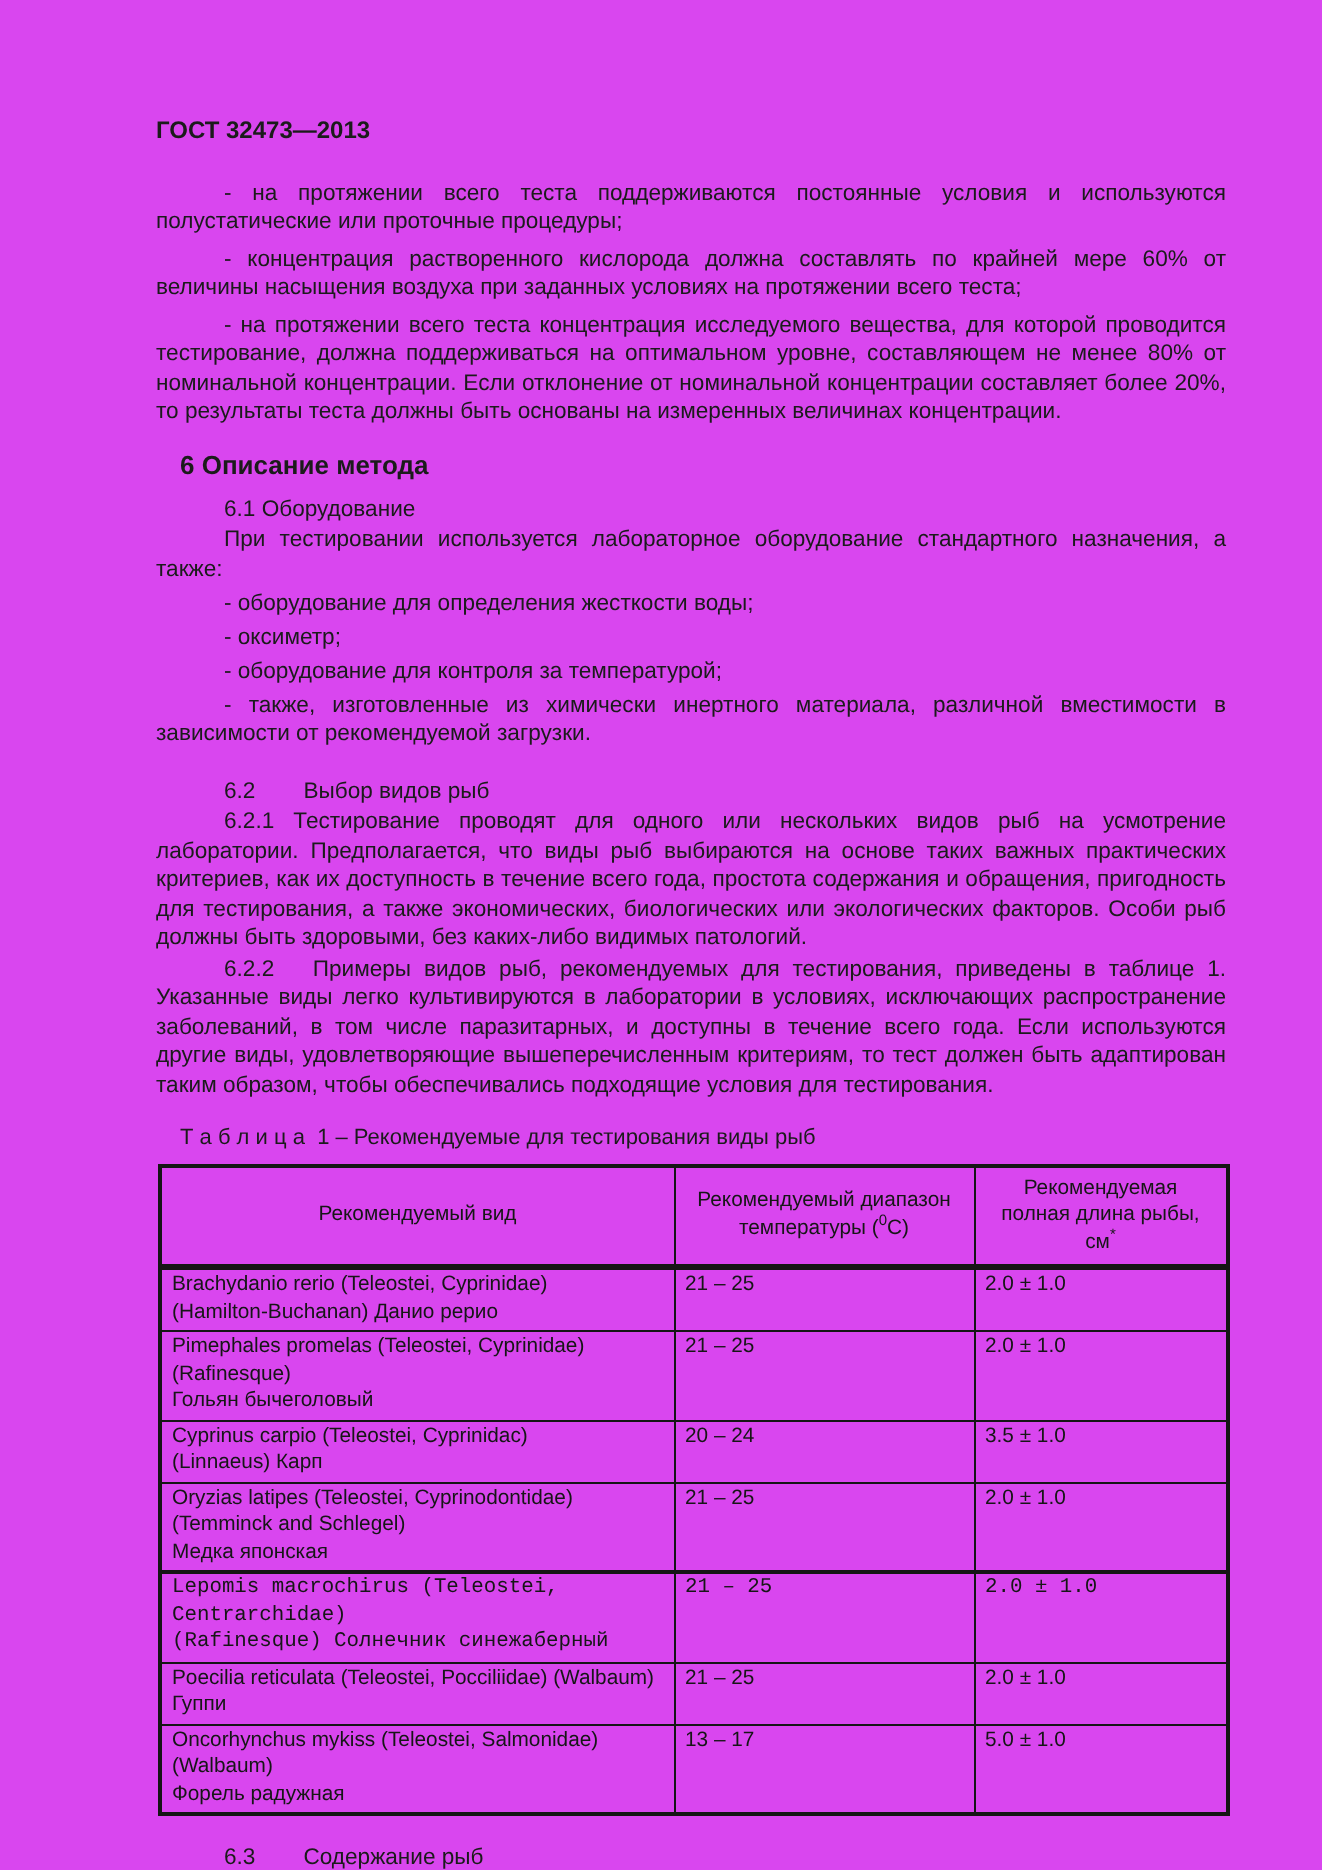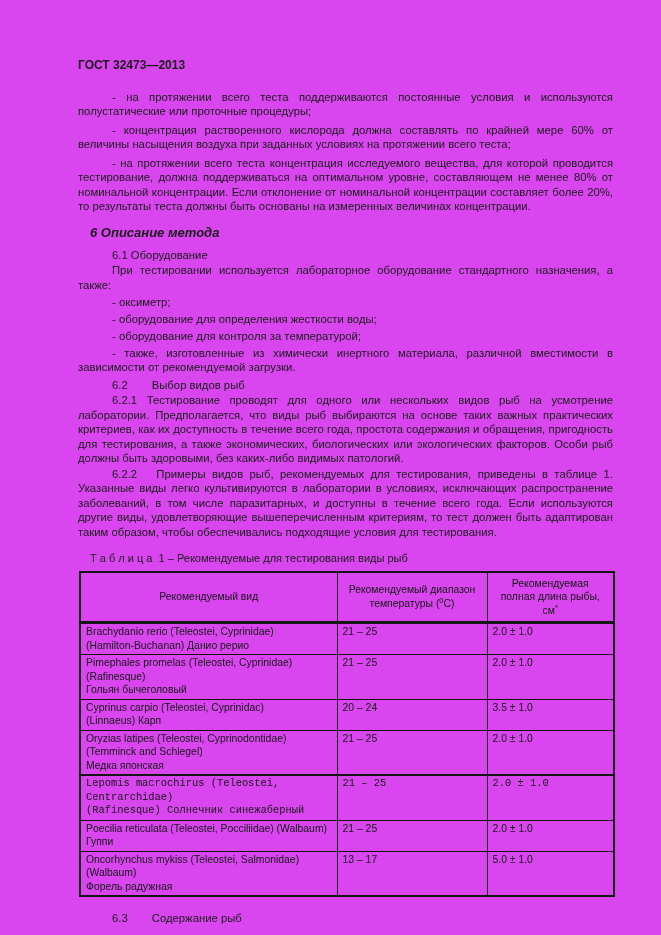--- a/index.html
+++ b/index.html
@@ -25,23 +25,22 @@
     text-align: justify;
     text-indent: 34px;
     margin: 4px 0 0 0;
   }
   .bullet { margin-top: 2.5px; }
   .h6 {
     font-weight: bold;
     font-size: 13px;
     line-height: 16px;
     margin: 11px 0 7px 12px;
-    font-style: italic;
   }
-  .sec-line { margin-top: 3px; text-indent: 34px; }
+  .sec-line { margin-top: 14px; text-indent: 34px; }
   .sec-title-gap { margin-left: 24px; }
   .tbl-caption {
     margin: 12px 0 5px 12px;
     font-size: 11px;
     white-space: pre-wrap;
   }
   table.t1 {
     border-collapse: collapse;
     width: 534px;
     margin-left: 1px;
@@ -84,22 +83,22 @@
 
   <div class="para">- на протяжении всего теста поддерживаются постоянные условия и используются полустатические или проточные процедуры;</div>
   <div class="para">- концентрация растворенного кислорода должна составлять по крайней мере 60% от величины насыщения воздуха при заданных условиях на протяжении всего теста;</div>
   <div class="para">- на протяжении всего теста концентрация исследуемого вещества, для которой проводится тестирование, должна поддерживаться на оптимальном уровне, составляющем не менее 80% от номинальной концентрации. Если отклонение от номинальной концентрации составляет более 20%, то результаты теста должны быть основаны на измеренных величинах концентрации.</div>
 
   <div class="h6">6 Описание метода</div>
 
   <div class="para">6.1 Оборудование</div>
   <div class="para" style="margin-top:1px">При тестировании используется лабораторное оборудование стандартного назначения, а также:</div>
 
+  <div class="para bullet">- оборудование для определения жесткости воды;</div>
   <div class="para bullet">- оксиметр;</div>
-  <div class="para bullet">- оборудование для определения жесткости воды;</div>
   <div class="para bullet">- оборудование для контроля за температурой;</div>
   <div class="para bullet">- также, изготовленные из химически инертного материала, различной вместимости в зависимости от рекомендуемой загрузки.</div>
 
   <div class="sec-line"><span>6.2</span><span class="sec-title-gap">Выбор видов рыб</span></div>
 
   <div class="para" style="margin-top:1px">6.2.1 Тестирование проводят для одного или нескольких видов рыб на усмотрение лаборатории. Предполагается, что виды рыб выбираются на основе таких важных практических критериев, как их доступность в течение всего года, простота содержания и обращения, пригодность для тестирования, а также экономических, биологических или экологических факторов. Особи рыб должны быть здоровыми, без каких-либо видимых патологий.</div>
   <div class="para" style="margin-top:1px">6.2.2&nbsp;&nbsp; Примеры видов рыб, рекомендуемых для тестирования, приведены в таблице 1. Указанные виды легко культивируются в лаборатории в условиях, исключающих распространение заболеваний, в том числе паразитарных, и доступны в течение всего года. Если используются другие виды, удовлетворяющие вышеперечисленным критериям, то тест должен быть адаптирован таким образом, чтобы обеспечивались подходящие условия для тестирования.</div>
 
   <div class="tbl-caption">Т а б л и ц а  1 – Рекомендуемые для тестирования виды рыб</div>
 

